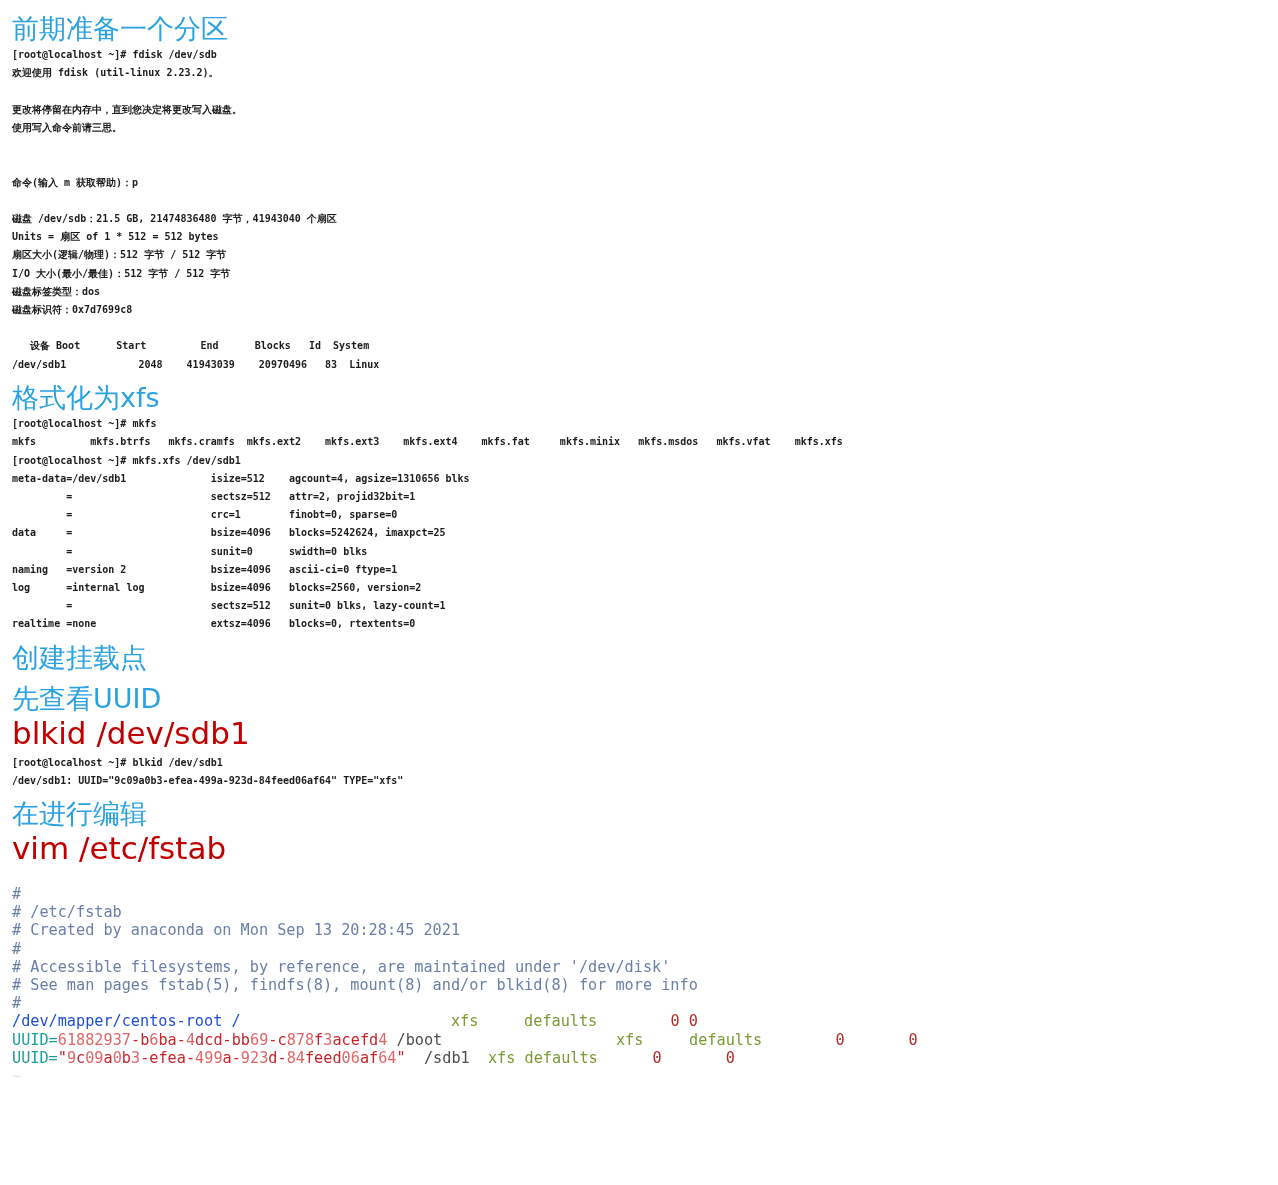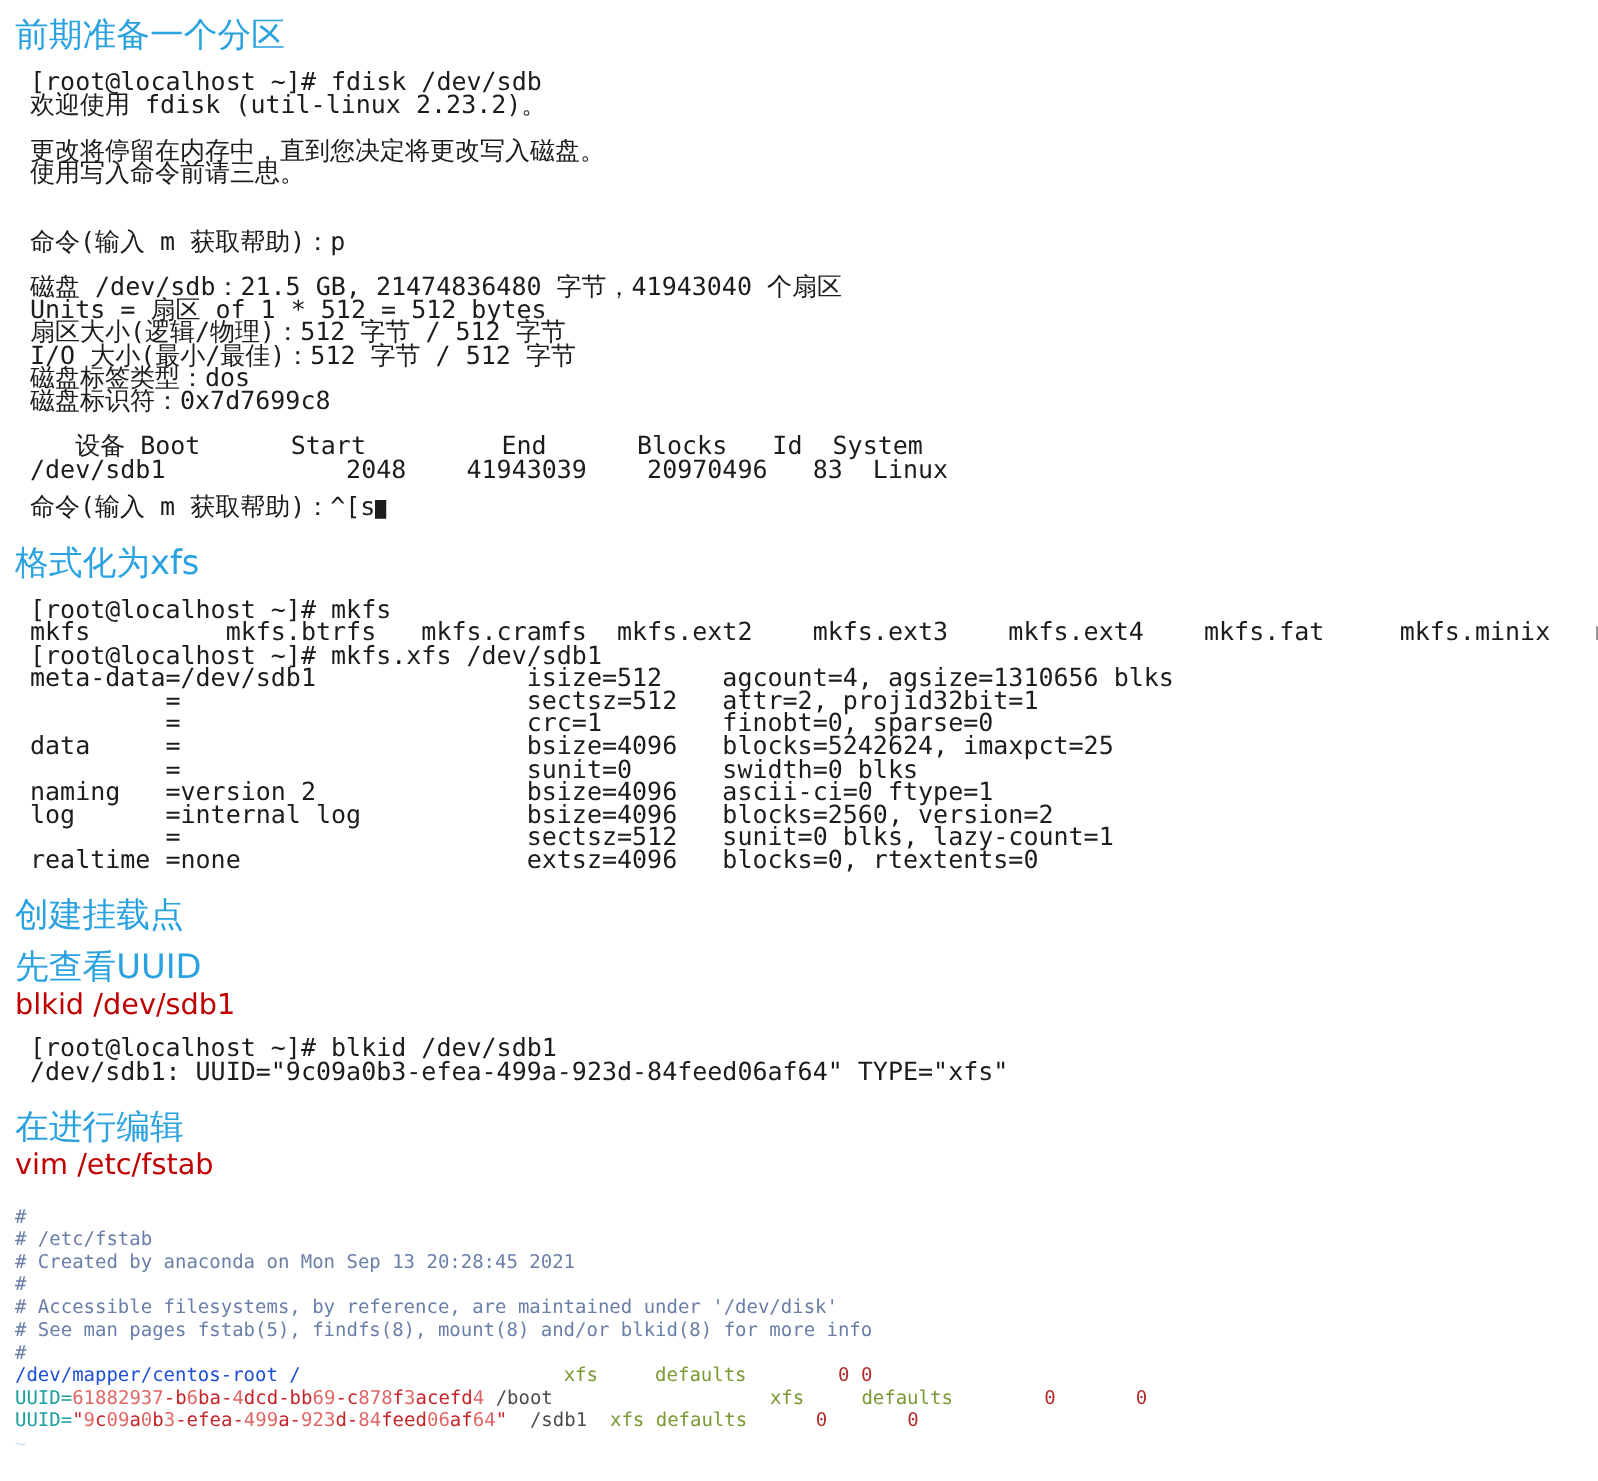--- a/index.html
+++ b/index.html
@@ -28,37 +28,38 @@
     font-size: 27px;
     font-weight: 400;
     line-height: 1.12;
     margin: 0 0 2px 0;
     letter-spacing: 0px;
     white-space: pre;
   }
   h3.cmd-title {
     font-family: "DejaVu Sans", "Liberation Sans", sans-serif;
     color: #c00000;
-    font-size: 23px;
+    font-size: 31px;
     font-weight: 400;
     line-height: 1.15;
     margin: 0 0 2px 0;
     white-space: pre;
   }
 
   
   pre.term {
     font-family: "DejaVu Sans Mono", "Liberation Mono", monospace;
-    font-size: 20px;
+    font-size: 10px;
     line-height: 18.2px;
-    margin: 12px;
+    margin: 0;
     padding: 0;
     color: #1c1c1c;
     white-space: pre;
     letter-spacing: 0px;
+    font-weight: bold;
   }
 
   .cursor-block {
     display: inline-block;
     width: 9px;
     height: 15px;
     background: #1c1c1c;
     vertical-align: -3px;
   }
 
@@ -105,21 +106,20 @@
 Units = 扇区 of 1 * 512 = 512 bytes
 扇区大小(逻辑/物理)：512 字节 / 512 字节
 I/O 大小(最小/最佳)：512 字节 / 512 字节
 磁盘标签类型：dos
 磁盘标识符：0x7d7699c8
 
    设备 Boot      Start         End      Blocks   Id  System
 /dev/sdb1            2048    41943039    20970496   83  Linux
 </span></pre>
 
-  <pre class="term"><span>命令(输入 m 获取帮助)：^[s</span><span class="cursor-block"></span></pre>
 
   <div class="spacer-sm"></div>
 
   <h2 class="section-title">格式化为xfs</h2>
 
   <pre class="term"><span>[root@localhost ~]# mkfs
 mkfs         mkfs.btrfs   mkfs.cramfs  mkfs.ext2    mkfs.ext3    mkfs.ext4    mkfs.fat     mkfs.minix   mkfs.msdos   mkfs.vfat    mkfs.xfs
 [root@localhost ~]# mkfs.xfs /dev/sdb1
 meta-data=/dev/sdb1              isize=512    agcount=4, agsize=1310656 blks
          =                       sectsz=512   attr=2, projid32bit=1

